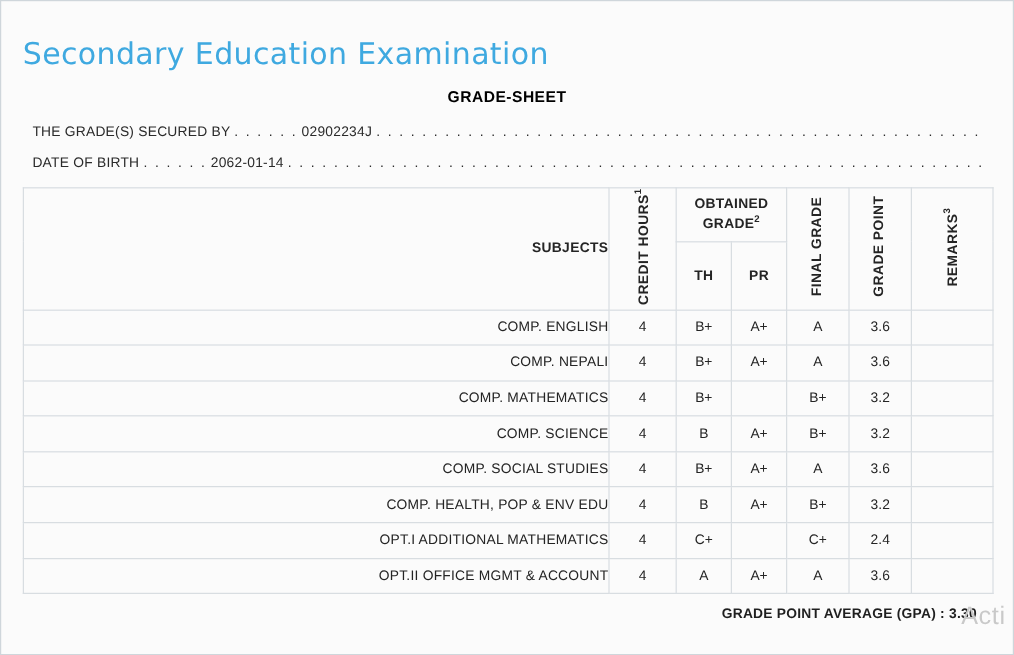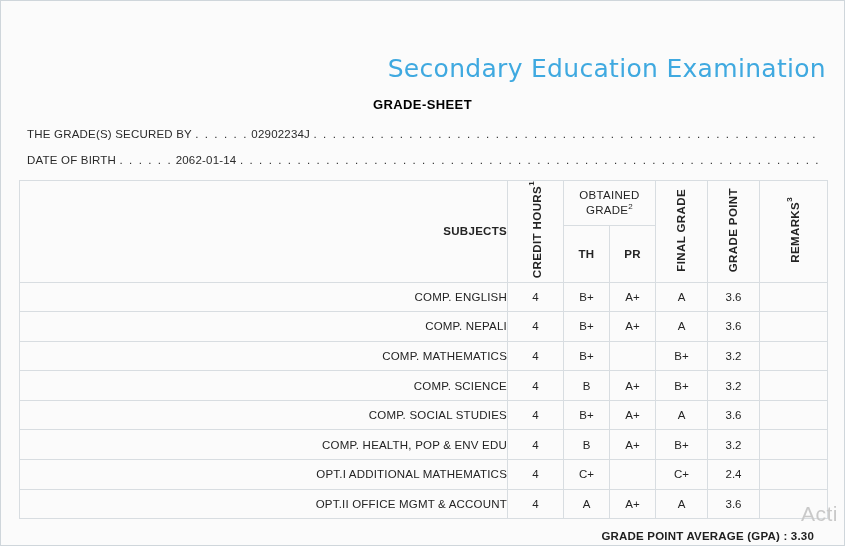--- a/index.html
+++ b/index.html
@@ -17,29 +17,28 @@
   .sheet {
     position: relative;
     width: 845px;
     height: 546px;
     background: #fbfbfb;
     border: 1px solid #cfd6db;
     box-sizing: border-box;
     padding: 0 18px;
   }
   .title {
-    text-align: right;
+    text-align: left;
     color: #3fa9e0;
     font-size: 25px;
     font-family: "DejaVu Sans", sans-serif;
     font-weight: normal;
     letter-spacing: 0.3px;
     padding-top: 30px;
     line-height: 1.1;
-    margin-top: 24px;
   }
   .subtitle {
     text-align: center;
     font-size: 13px;
     font-weight: bold;
     letter-spacing: 0.4px;
     margin-top: 14px;
     color: #000000;
   }
   .decl {
@@ -103,21 +102,21 @@
     padding-left: 12px;
     vertical-align: middle;
     height: 96px;
     font-weight: bold;
   }
   th.tall {
     height: 96px;
   }
   th.obtained-head {
     height: 40px;
-    font-weight: normal;
+    font-weight: bold;
     line-height: 1.25;
     padding: 2px 2px;
   }
   th.sub-head {
     height: 56px;
     font-weight: bold;
   }
   sup { font-size: 8px; }
   tbody td {
     height: 28.6px;

